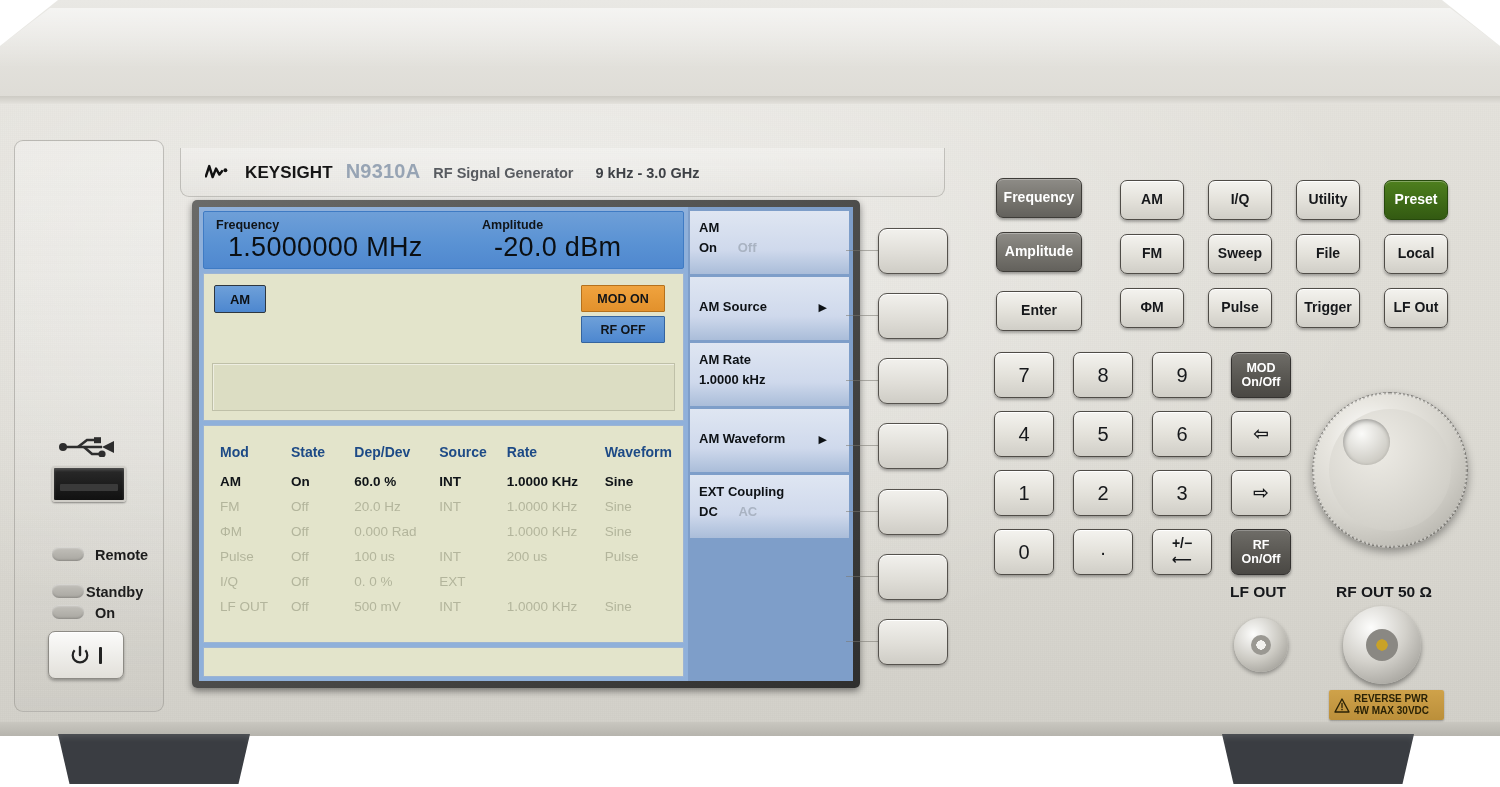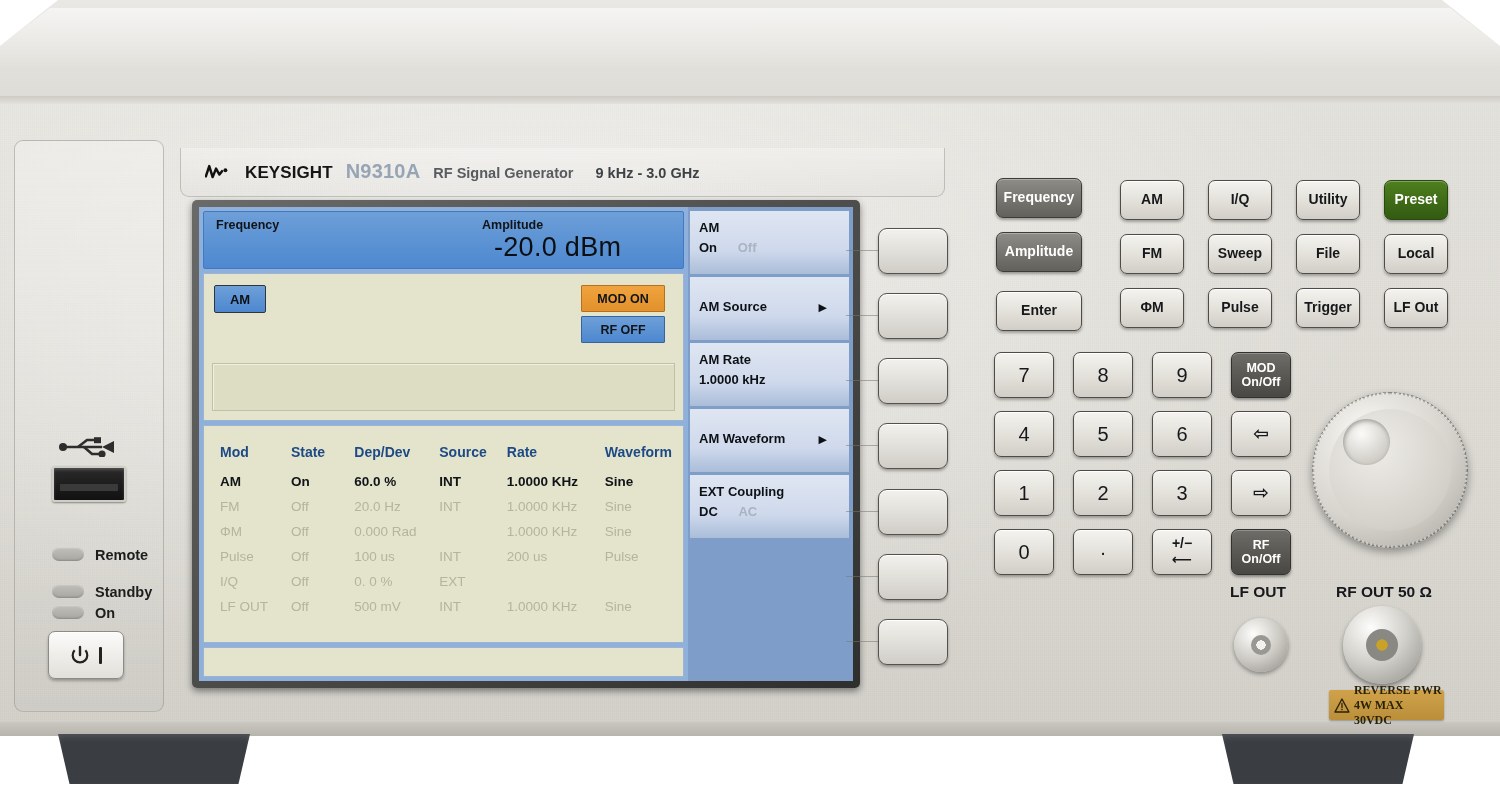--- a/index.html
+++ b/index.html
@@ -186,21 +186,21 @@
       background:radial-gradient(circle,#f2f1ee 0 32%,#9a9892 34% 100%);}
   .ntype{position:absolute;left:1343px;top:606px;width:78px;height:78px;border-radius:50%;
       background:radial-gradient(circle at 36% 28%,#fdfdfc,#d3d1cb 46%,#918f89 100%);
       box-shadow:0 3px 5px rgba(0,0,0,.4);}
   .ntype:after{content:"";position:absolute;left:29%;top:29%;width:42%;height:42%;border-radius:50%;
       background:radial-gradient(circle,#c9a227 0 24%,#8a8883 26% 100%);}
   .warn{position:absolute;left:1329px;top:690px;width:115px;height:30px;border-radius:2px;
       background:linear-gradient(180deg,#cfa24a,#bb8f3a);
       display:flex;align-items:center;gap:4px;padding-left:5px;box-sizing:border-box;
       box-shadow:0 1px 2px rgba(0,0,0,.3);}
-  .warn-txt{font-size:12px;font-weight:700;color:#2a2206;line-height:1.25;font-family:Liberation Serif, serif;}
+  .warn-txt{font-size:10px;font-weight:700;color:#2a2206;line-height:1.25;}
 </style>
 </head>
 <body>
 
 <div class="stage">
 
   <div class="chassis-top"></div>
   <div class="chassis-top-shine"></div>
   <div class="chassis-lip"></div>
   <div class="chassis-face">
@@ -220,21 +220,21 @@
     <path d="M26 10 L34 17 H42" stroke="#2d2d2d" stroke-width="2.6" fill="none"></path>
     <circle cx="44" cy="17" r="3.6" fill="#2d2d2d"></circle>
     <path d="M44 10 L56 4 L56 16 Z" fill="#2d2d2d"></path>
   </svg>
   <div class="usb-port"></div>
 
   <div class="led" style="left:52px;top:547px;"></div>
   <div class="led-txt" style="left:95px;top:547px;">Remote</div>
 
   <div class="led" style="left:52px;top:584px;"></div>
-  <div class="led-txt" style="left:95px;top:584px;text-align:center;">Standby</div>
+  <div class="led-txt" style="left:86px;top:584px;text-align:center;">Standby</div>
 
   <div class="led" style="left:52px;top:605px;"></div>
   <div class="led-txt" style="left:95px;top:605px;">On</div>
 
   <div class="pwr-btn">
     <svg width="20" height="21" viewBox="0 0 20 21">
       <path d="M10 2 V10" stroke="#222" stroke-width="2.4" stroke-linecap="round" fill="none"></path>
       <path d="M4.6 5.2 A7.3 7.3 0 1 0 15.4 5.2" stroke="#222" stroke-width="2.2" fill="none"></path>
     </svg>
     <span class="pwr-bar"></span>
@@ -253,20 +253,21 @@
     </div>
   </div>
 
   <div class="lcd-bezel">
     <div class="lcd">
 
       <div class="lcd-main">
 
         <div class="fa-banner">
           <span class="fa-label" style="left:12px;top:6px;">Frequency</span>
+          <span class="fa-value" style="left:24px;top:20px;">1.5000000 MHz</span>
           <span class="fa-label" style="left:278px;top:6px;">Amplitude</span>
           <span class="fa-value" style="left:290px;top:20px;">-20.0 dBm</span>
         </div>
 
         <div class="mid-area">
           <div class="mod-chip">AM</div>
           <div class="stat-chip stat-mod">MOD ON</div>
           <div class="stat-chip stat-rf">RF OFF</div>
           <div class="entry-box"></div>
         </div>

